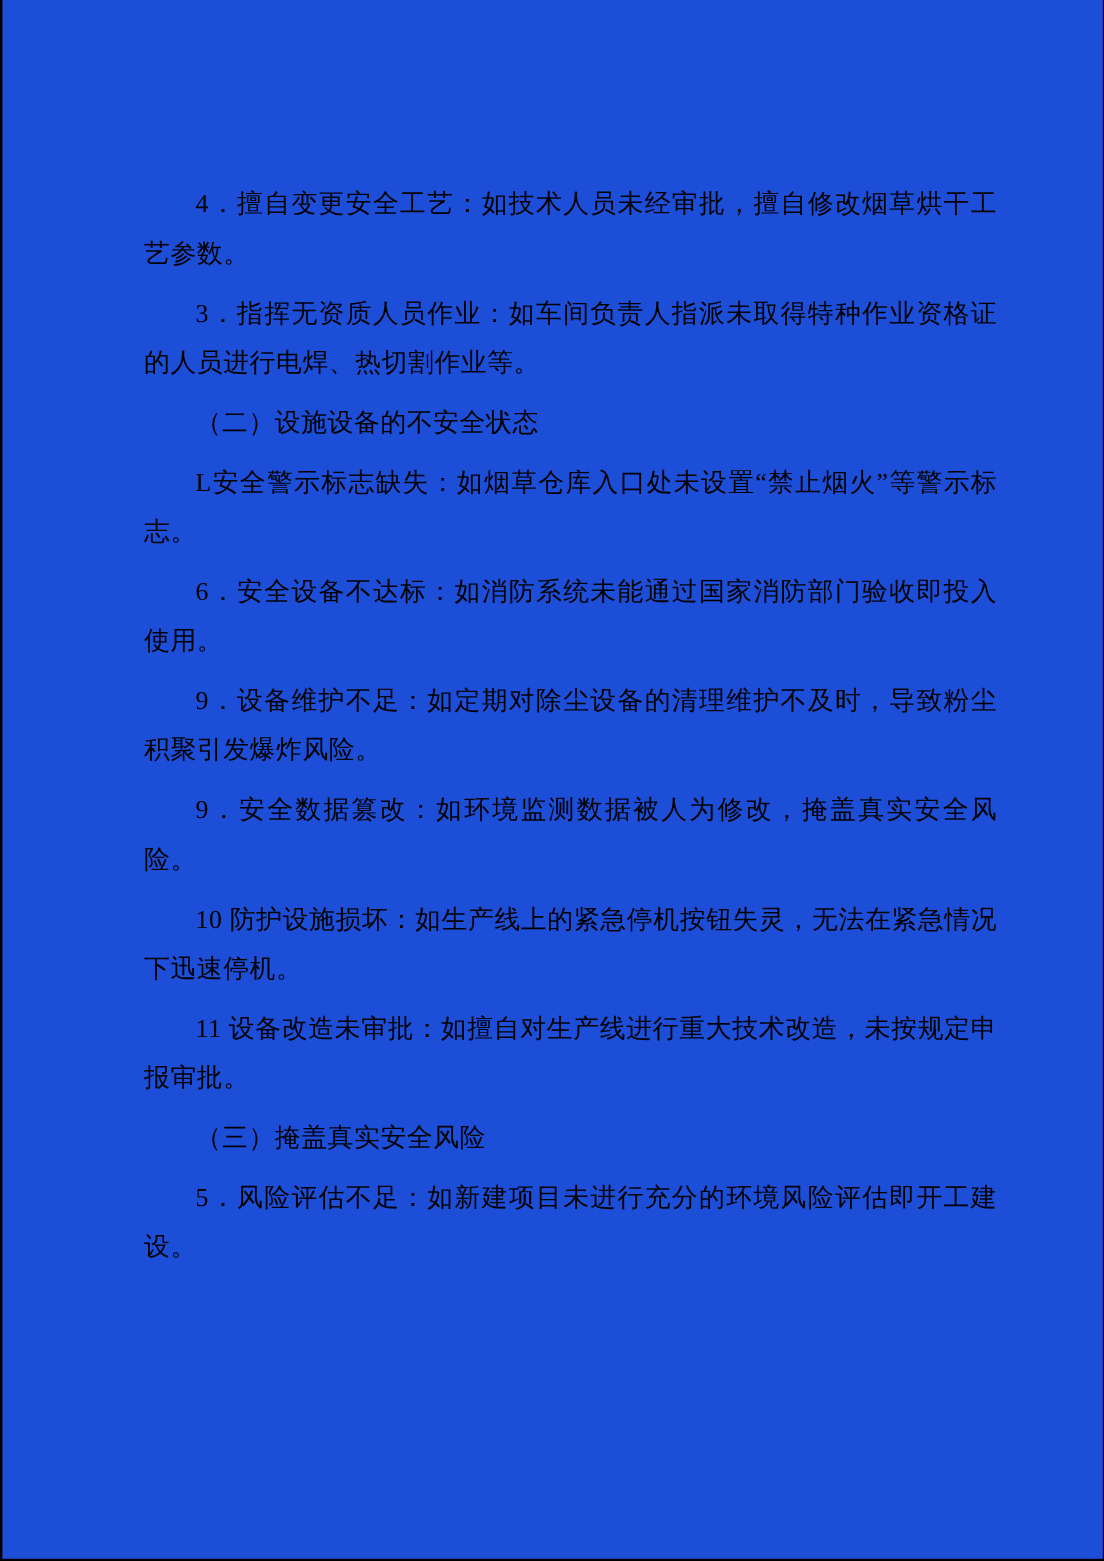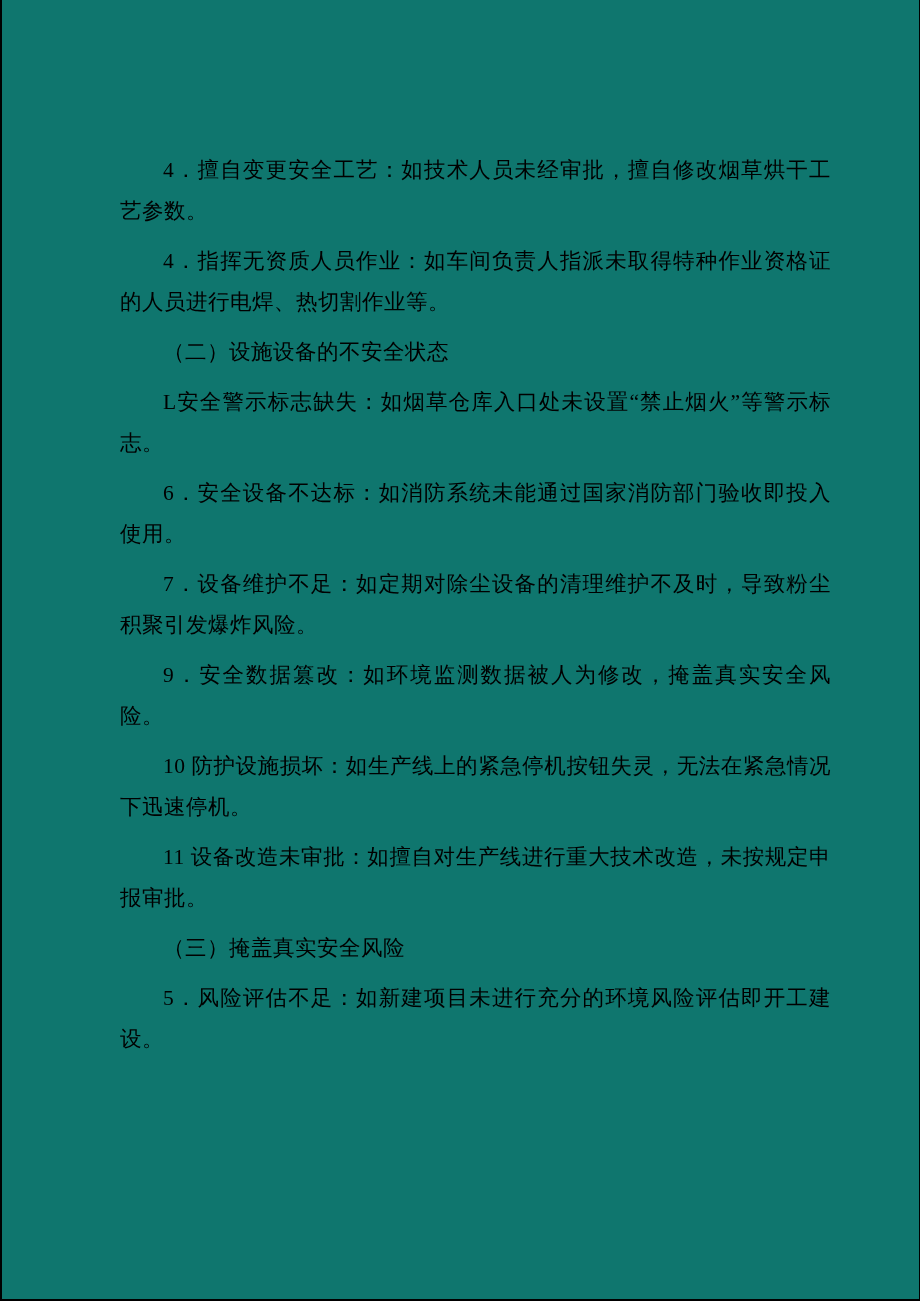--- a/index.html
+++ b/index.html
@@ -10,21 +10,21 @@
   body {
     width: 920px;
     height: 1301px;
     font-family: "Liberation Serif", "DejaVu Serif", serif;
     overflow: hidden;
   }
   .page {
     box-sizing: border-box;
     width: 920px;
     height: 1301px;
-    background: #0f766e;
+    background: #1d4ed8;
     border-left: 2px solid #000000;
     border-right: 1px solid #000000;
     border-bottom: 2px solid #000000;
     padding: 150px 88px 40px 118px;
     position: relative;
   }
   .content {
     width: 100%;
   }
   .para {
@@ -37,24 +37,24 @@
     letter-spacing: 0.5px;
     word-break: break-all;
   }
 </style>
 </head>
 <body>
 
 <div class="page">
   <div class="content">
       <p class="para">4．擅自变更安全工艺：如技术人员未经审批，擅自修改烟草烘干工艺参数。</p>
-      <p class="para">4．指挥无资质人员作业：如车间负责人指派未取得特种作业资格证的人员进行电焊、热切割作业等。</p>
+      <p class="para">3．指挥无资质人员作业：如车间负责人指派未取得特种作业资格证的人员进行电焊、热切割作业等。</p>
       <p class="para">（二）设施设备的不安全状态</p>
       <p class="para">L安全警示标志缺失：如烟草仓库入口处未设置“禁止烟火”等警示标志。</p>
       <p class="para">6．安全设备不达标：如消防系统未能通过国家消防部门验收即投入使用。</p>
-      <p class="para">7．设备维护不足：如定期对除尘设备的清理维护不及时，导致粉尘积聚引发爆炸风险。</p>
+      <p class="para">9．设备维护不足：如定期对除尘设备的清理维护不及时，导致粉尘积聚引发爆炸风险。</p>
       <p class="para">9．安全数据篡改：如环境监测数据被人为修改，掩盖真实安全风险。</p>
       <p class="para">10 防护设施损坏：如生产线上的紧急停机按钮失灵，无法在紧急情况下迅速停机。</p>
       <p class="para">11 设备改造未审批：如擅自对生产线进行重大技术改造，未按规定申报审批。</p>
       <p class="para">（三）掩盖真实安全风险</p>
       <p class="para">5．风险评估不足：如新建项目未进行充分的环境风险评估即开工建设。</p>
     </div>
 </div>
 
 </body></html>

